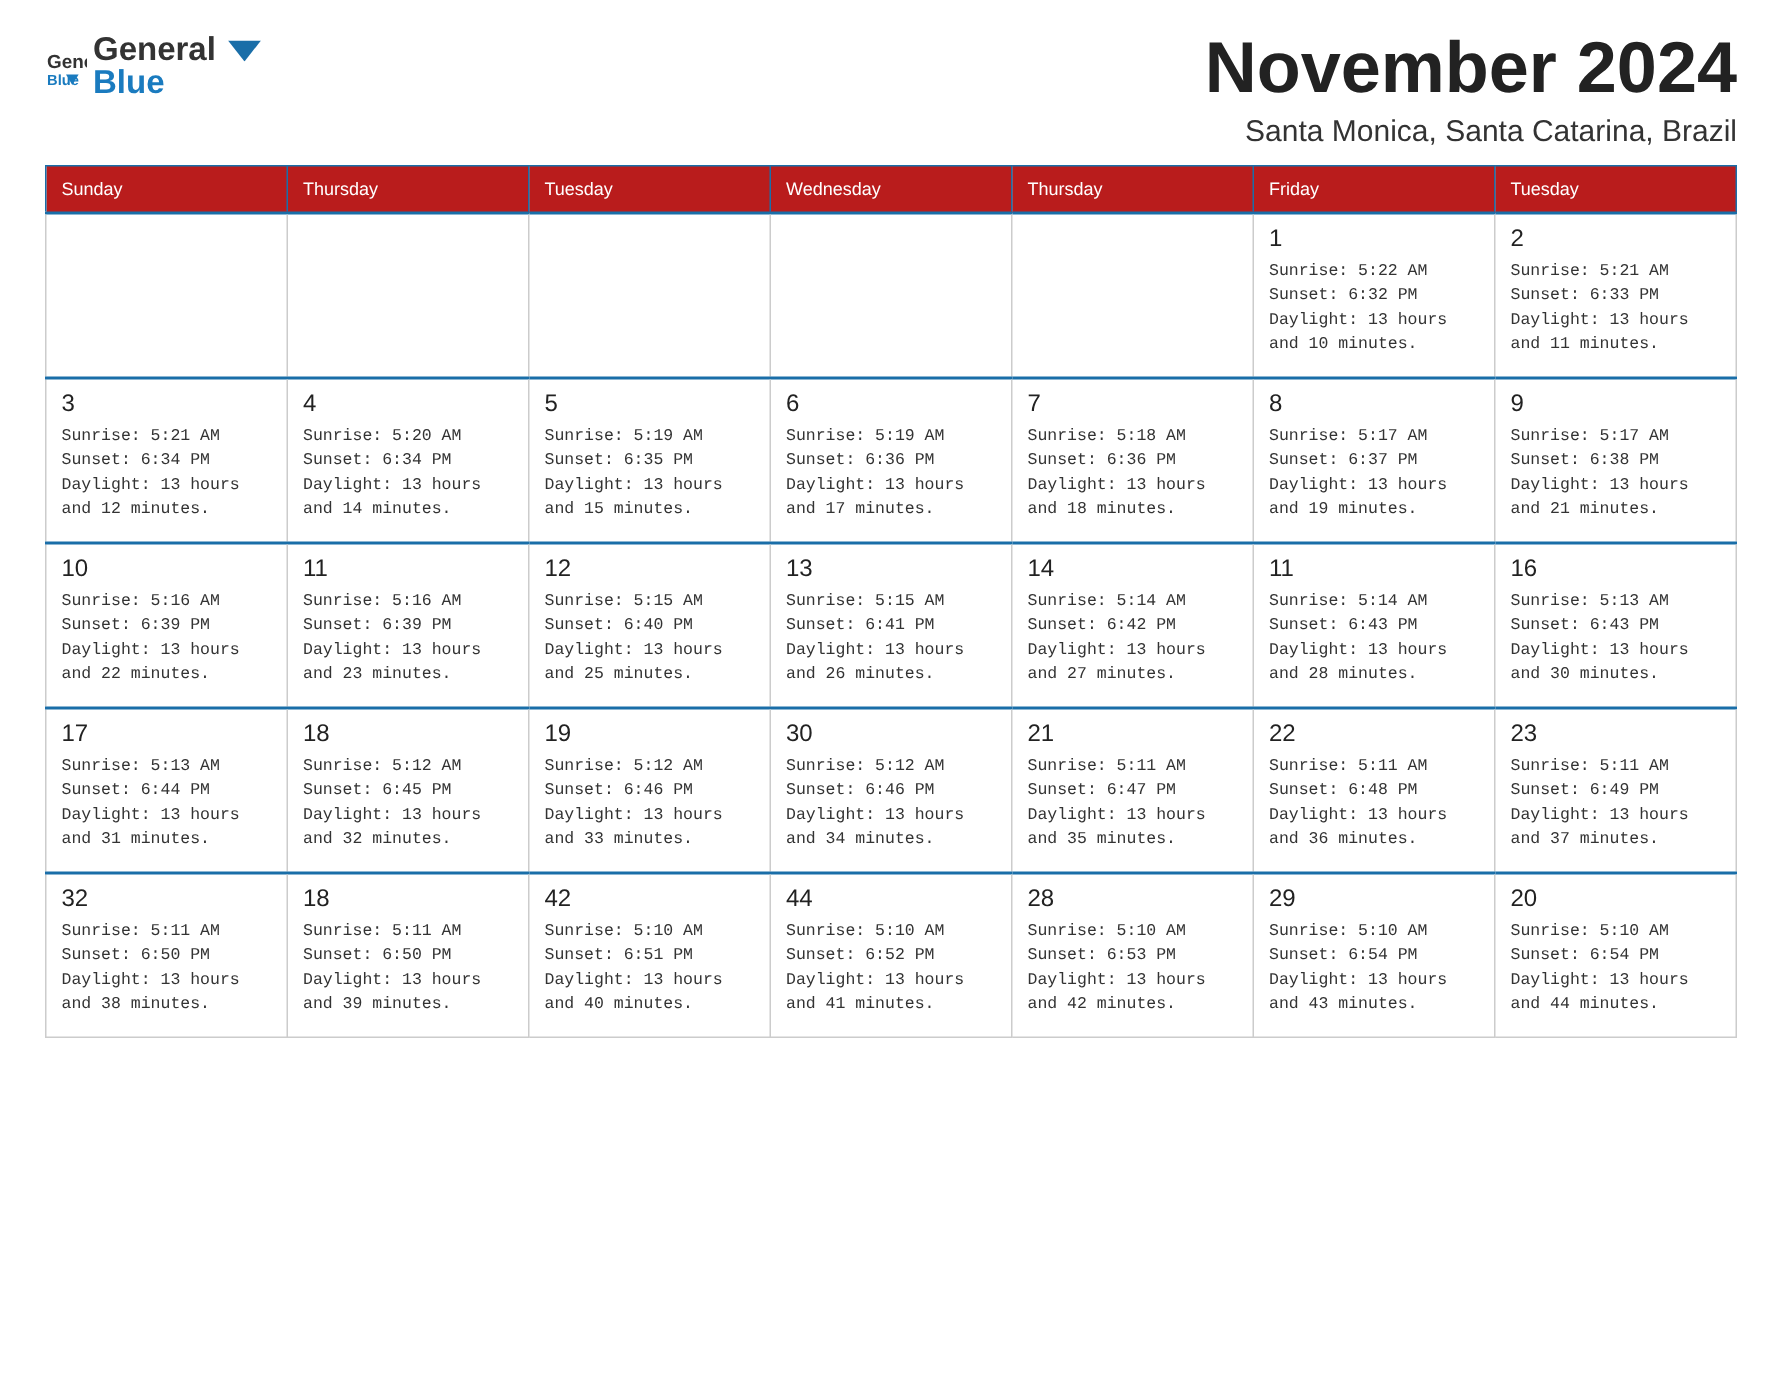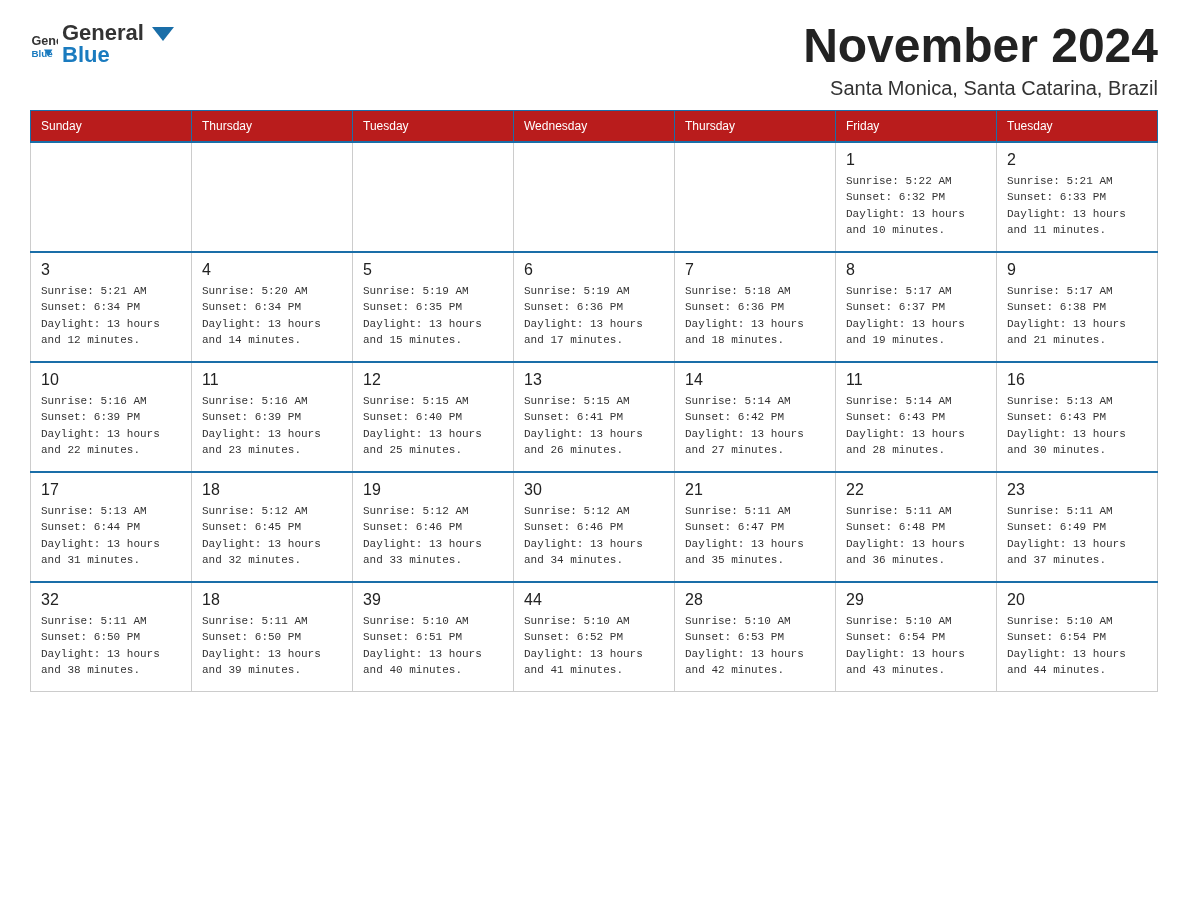--- a/index.html
+++ b/index.html
@@ -231,21 +231,21 @@
       <tr class="week-row top-border-row">
         <td>
           <span class="day-number">32</span>
           <div class="day-info">Sunrise: 5:11 AM<br>Sunset: 6:50 PM<br>Daylight: 13 hours and 38 minutes.</div>
         </td>
         <td>
           <span class="day-number">18</span>
           <div class="day-info">Sunrise: 5:11 AM<br>Sunset: 6:50 PM<br>Daylight: 13 hours and 39 minutes.</div>
         </td>
         <td>
-          <span class="day-number">39</span>
+          <span class="day-number">42</span>
           <div class="day-info">Sunrise: 5:10 AM<br>Sunset: 6:51 PM<br>Daylight: 13 hours and 40 minutes.</div>
         </td>
         <td>
           <span class="day-number">44</span>
           <div class="day-info">Sunrise: 5:10 AM<br>Sunset: 6:52 PM<br>Daylight: 13 hours and 41 minutes.</div>
         </td>
         <td>
           <span class="day-number">28</span>
           <div class="day-info">Sunrise: 5:10 AM<br>Sunset: 6:53 PM<br>Daylight: 13 hours and 42 minutes.</div>
         </td>

